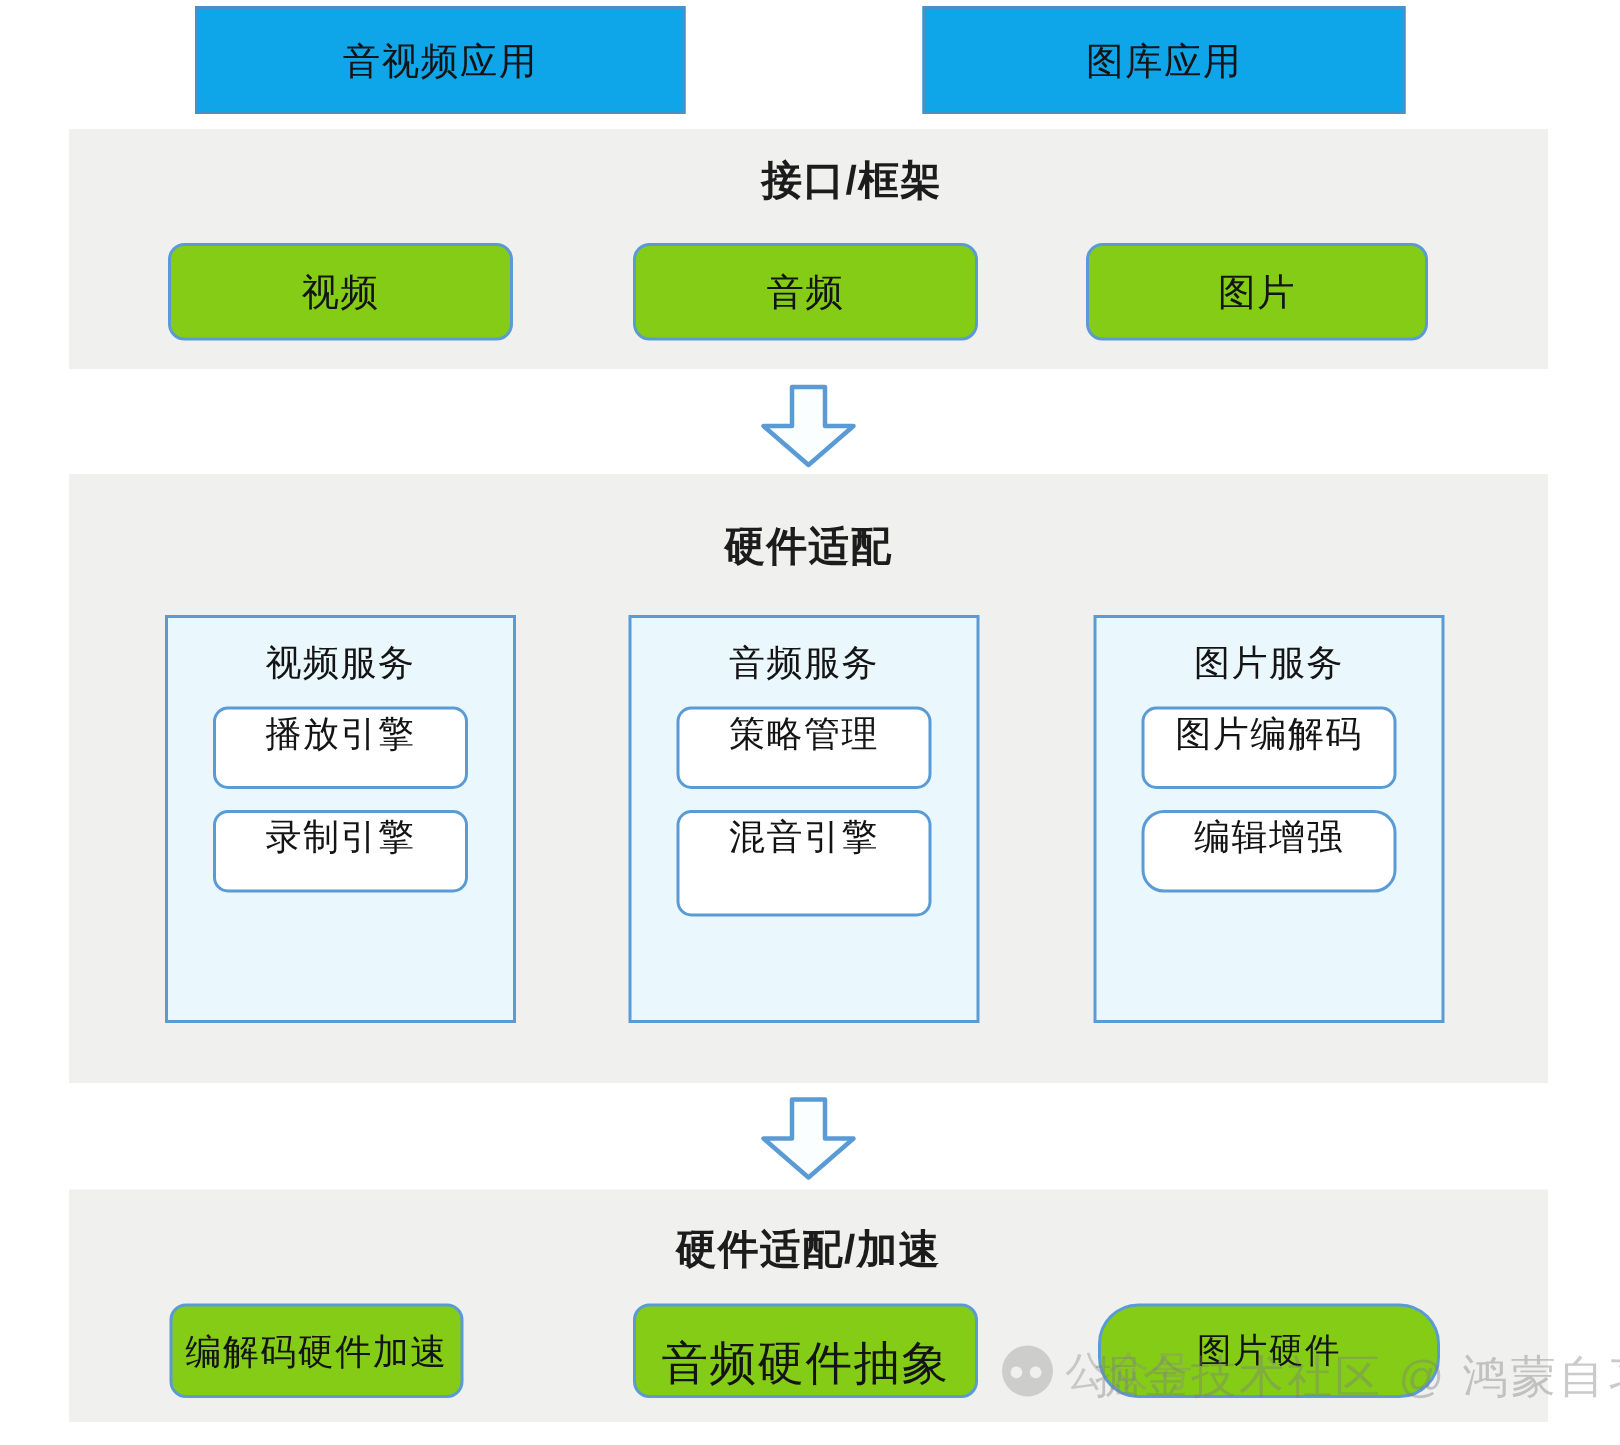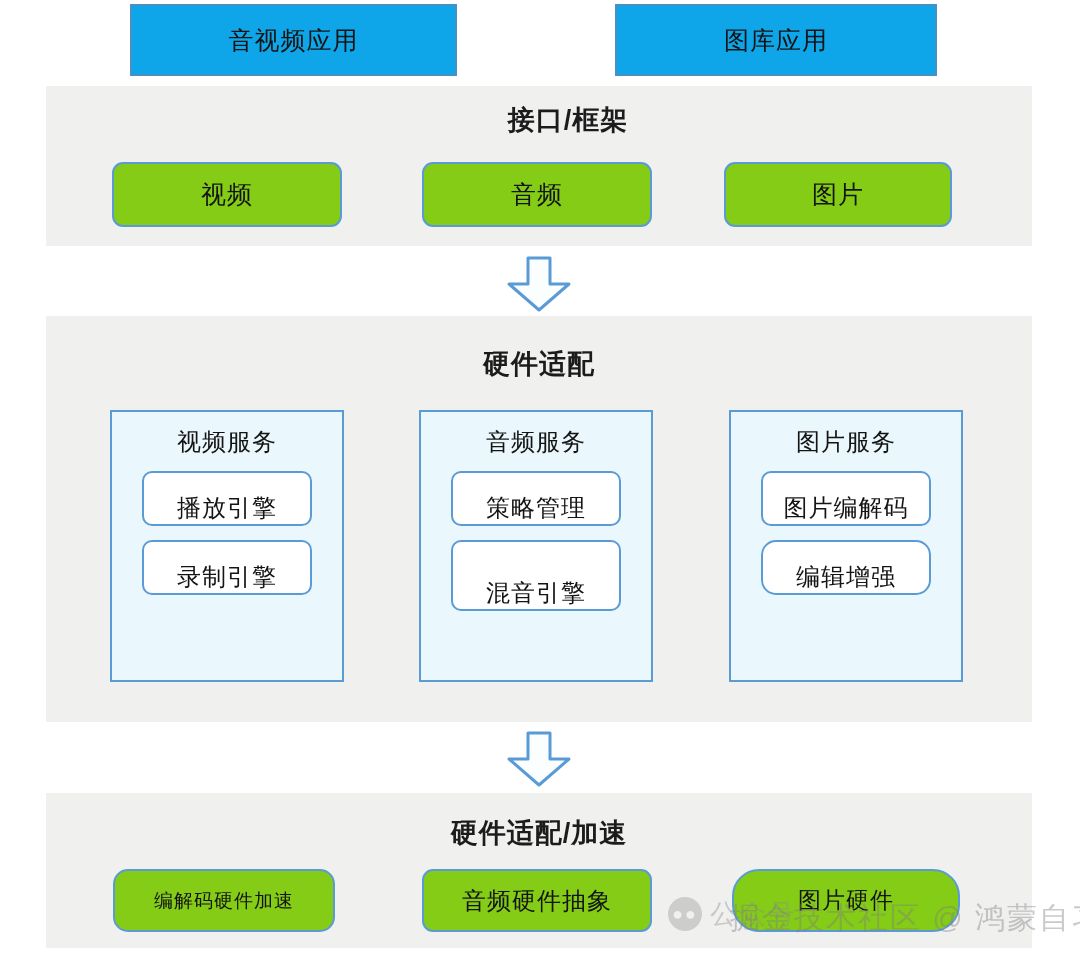--- a/index.html
+++ b/index.html
@@ -80,21 +80,21 @@
     color: #141414;
     letter-spacing: 1px;
   }
   .svc-item {
     position: absolute;
     background: #ffffff;
     border: 2px solid #5b9bd5;
     border-radius: 10px;
     box-sizing: border-box;
     display: flex;
-    align-items: flex-end;
+    align-items: flex-start;
     justify-content: center;
     font-size: 24px;
     color: #141414;
     letter-spacing: 1px;
   }
 
   
   .arrow {
     position: absolute;
   }
@@ -196,24 +196,24 @@
   <div class="arrow" style="left:505px; top:731px; width:68px; height:56px;">
     <svg width="68" height="56" viewBox="0 0 68 56">
       <polygon points="23,2 45,2 45,28 64,28 34,54 4,28 23,28" fill="#fbfeff" stroke="#5b9bd5" stroke-width="3" stroke-linejoin="round"></polygon>
     </svg>
   </div>
 
   <div class="panel" style="left:46px; top:793px; width:986px; height:155px;">
     <div class="panel-title" style="top:22px;">硬件适配/加速</div>
   </div>
 
-  <div class="rbox" style="left:113px; top:869px; width:222px; height:63px; font-size:19px;border-radius:15px;">
+  <div class="rbox" style="left:113px; top:869px; width:196px; height:63px; font-size:24px;">
     <span>编解码硬件加速</span>
   </div>
-  <div class="rbox" style="left:422px; top:869px; width:230px; height:63px; font-size:24px;">
+  <div class="rbox" style="left:422px; top:869px; width:230px; height:63px; font-size:31px;align-items:flex-end;">
     <span>音频硬件抽象</span>
   </div>
   <div class="rbox" style="left:732px; top:869px; width:228px; height:63px; font-size:23px;border-radius:27px;">
     <span>图片硬件</span>
   </div>
 
   <div class="watermark" style="left:668px; top:896px;">
     <span class="wm-badge">●●</span>
     <span>公众号</span>
   </div>

